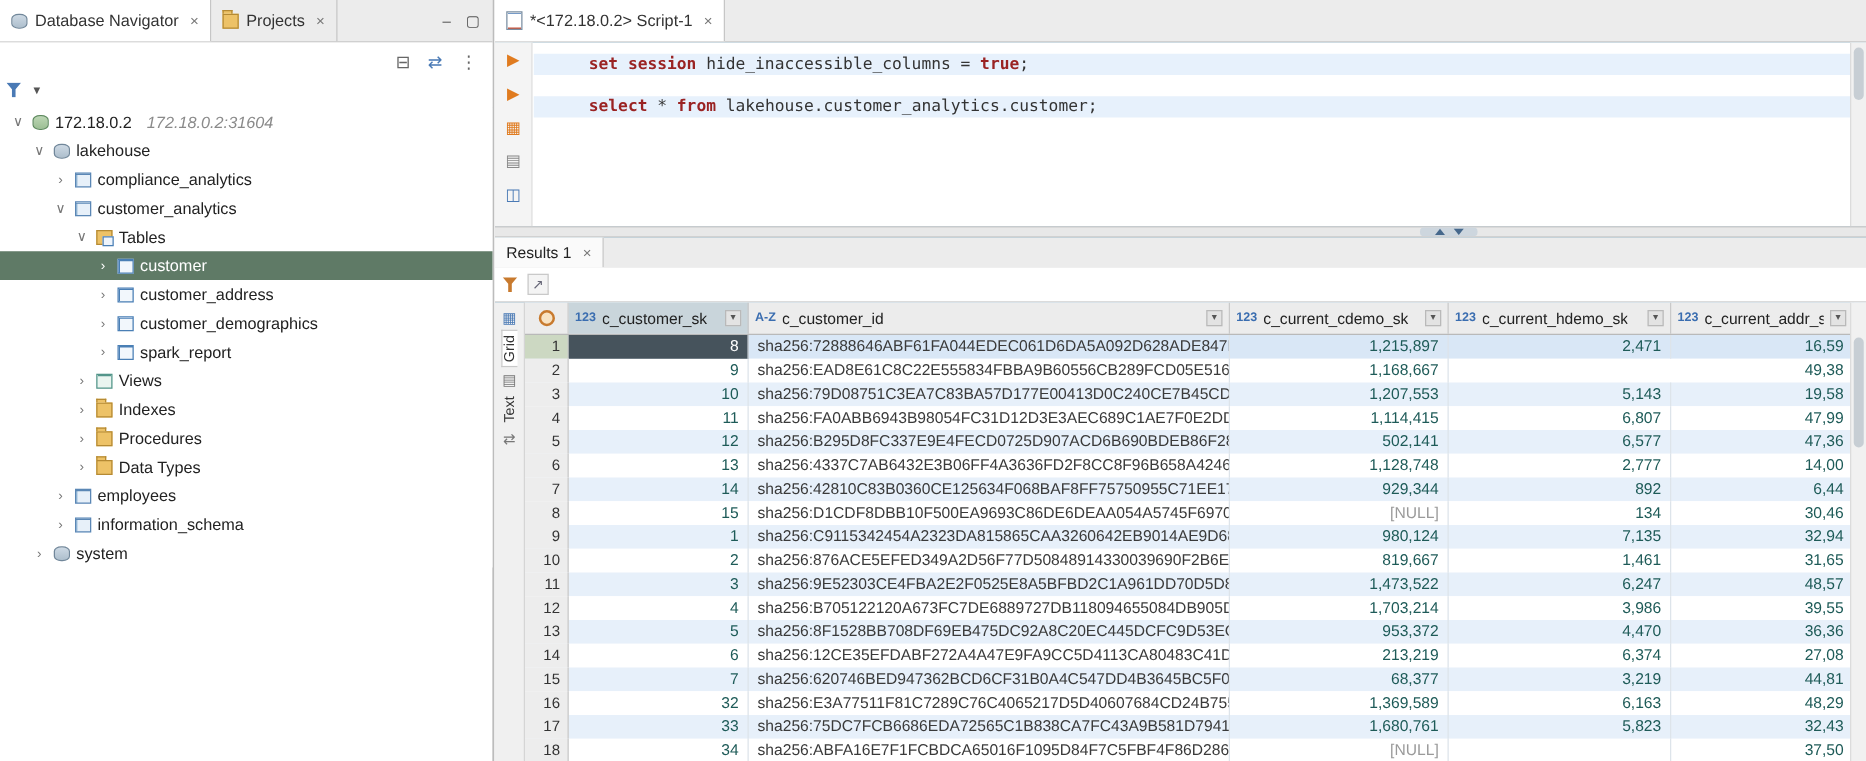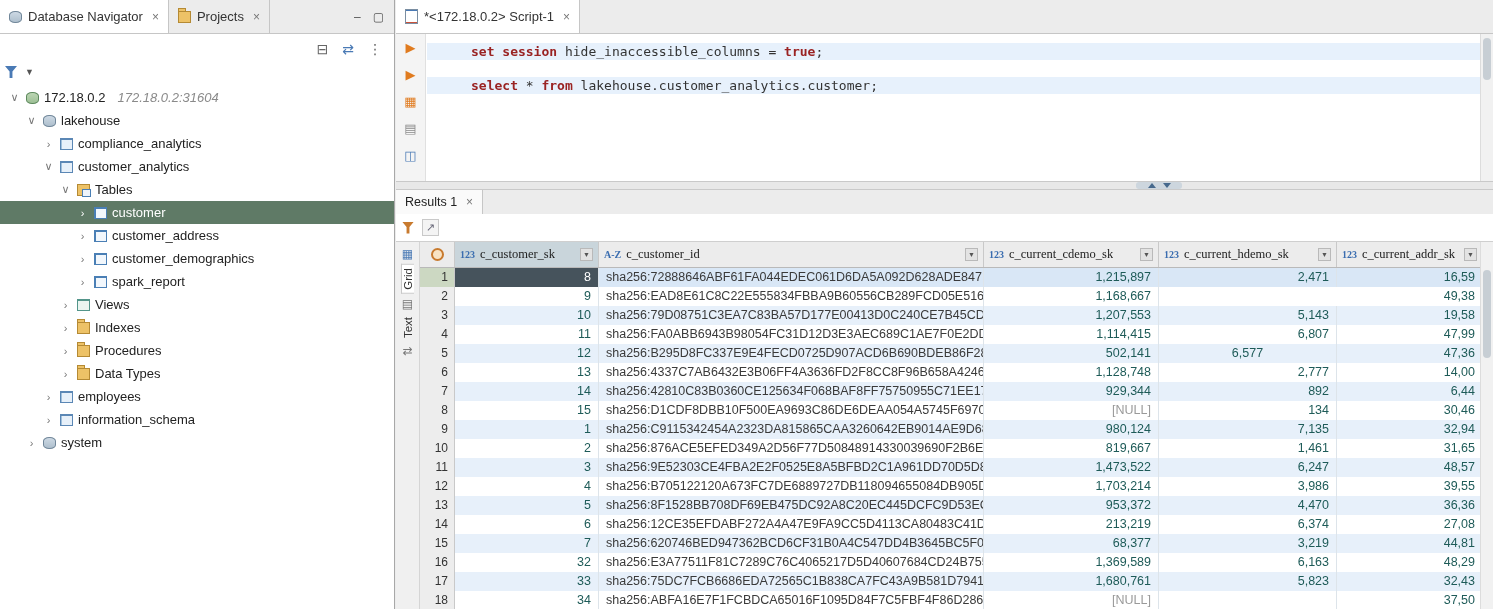--- a/index.html
+++ b/index.html
@@ -63,21 +63,21 @@
   #filter-input{flex:1;border:none;outline:none;font-family:"Liberation Sans",sans-serif;font-size:13px;font-style:italic;color:#333;}
   #filter-input::placeholder{color:#a9a9a9;font-style:italic;}
   #side-strip{position:absolute;left:0;top:242px;bottom:0;width:24px;background:#f0f0f0;border-right:1px solid #d5d5d5;display:flex;flex-direction:column;align-items:center;padding-top:5px;gap:3px;box-sizing:border-box;}
   .strip-ic{font-size:12px;color:#4a7ab5;}
   .strip-ic.gray{color:#777;}
   .vtab{writing-mode:vertical-rl;transform:rotate(180deg);font-size:11.5px;color:#333;padding:3px 0;}
   .vtab.active{background:#fff;border:1px solid #c9c9c9;border-left:none;}
   
   #grid{position:absolute;left:24px;top:242px;right:0;bottom:0;overflow:hidden;background:#fff;}
   #grid-header{display:flex;height:26px;background:#ececec;border-bottom:1px solid #b9b9b9;box-sizing:border-box;}
-  .hcell{display:flex;align-items:center;gap:5px;padding:0 5px;border-right:1px solid #c9c9c9;font-size:12.5px;color:#222;flex:none;box-sizing:border-box;font-family:Liberation Serif, serif;}
+  .hcell{display:flex;align-items:center;gap:5px;padding:0 5px;border-right:1px solid #c9c9c9;font-size:12.5px;color:#222;flex:none;box-sizing:border-box;}
   .hcell.sel{background:#c9d5db;}
   .hcell.rn-h{width:35px;justify-content:center;}
   .badge{color:#3a6db0;font-size:10px;font-weight:bold;flex:none;}
   .hname{overflow:hidden;white-space:nowrap;}
   .hdrop{margin-left:auto;width:13px;height:13px;background:#e3e3e3;border:1px solid #b9b9b9;color:#555;font-size:7px;display:flex;align-items:center;justify-content:center;flex:none;box-sizing:border-box;}
   .target-icon{width:9px;height:9px;border:2px solid #c87a2e;border-radius:50%;background:#f8e3c4;display:inline-block;}
   .grow{display:flex;height:19px;}
   .grow.odd{background:#e7f0fa;}
   .grow.even{background:#ffffff;}
   .grow.selrow{background:#d9e7f6;}
@@ -319,21 +319,21 @@
           <div class="gcell" style="width: 385px;">sha256:FA0ABB6943B98054FC31D12D3E3AEC689C1AE7F0E2DDDA4</div>
           <div class="gcell r num" style="width: 175px;">1,114,415</div>
           <div class="gcell r num" style="width: 178px;">6,807</div>
           <div class="gcell r num" style="width: 146px;">47,99</div>
         </div>
         <div class="grow odd">
           <div class="gcell rn">5</div>
           <div class="gcell r num" style="width: 144px;">12</div>
           <div class="gcell" style="width: 385px;">sha256:B295D8FC337E9E4FECD0725D907ACD6B690BDEB86F28A8E</div>
           <div class="gcell r num" style="width: 175px;">502,141</div>
-          <div class="gcell r num" style="width: 178px; text-align: center;">6,577</div>
+          <div class="gcell r num" style="width: 178px;">6,577</div>
           <div class="gcell r num" style="width: 146px;">47,36</div>
         </div>
         <div class="grow even">
           <div class="gcell rn">6</div>
           <div class="gcell r num" style="width: 144px;">13</div>
           <div class="gcell" style="width: 385px;">sha256:4337C7AB6432E3B06FF4A3636FD2F8CC8F96B658A42466AE</div>
           <div class="gcell r num" style="width: 175px;">1,128,748</div>
           <div class="gcell r num" style="width: 178px;">2,777</div>
           <div class="gcell r num" style="width: 146px;">14,00</div>
         </div>

